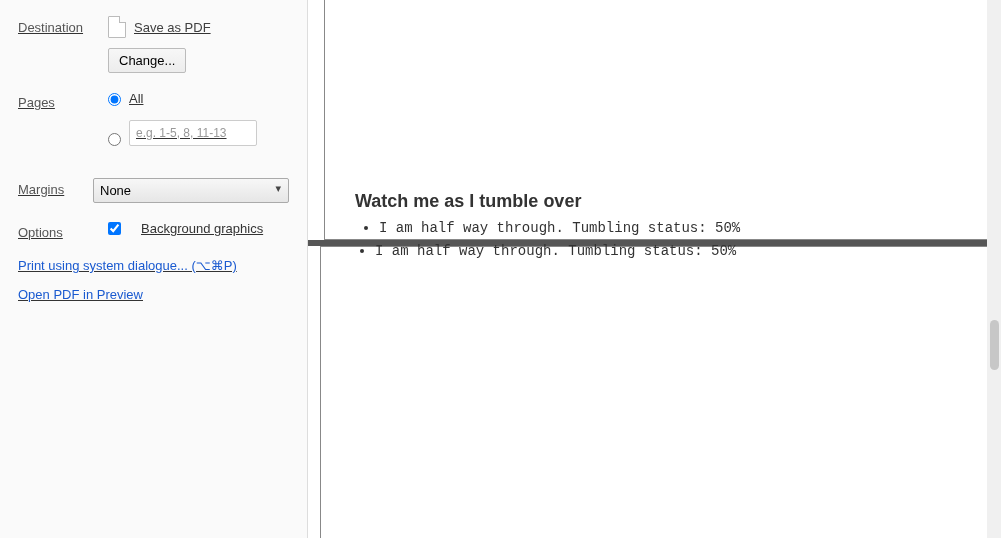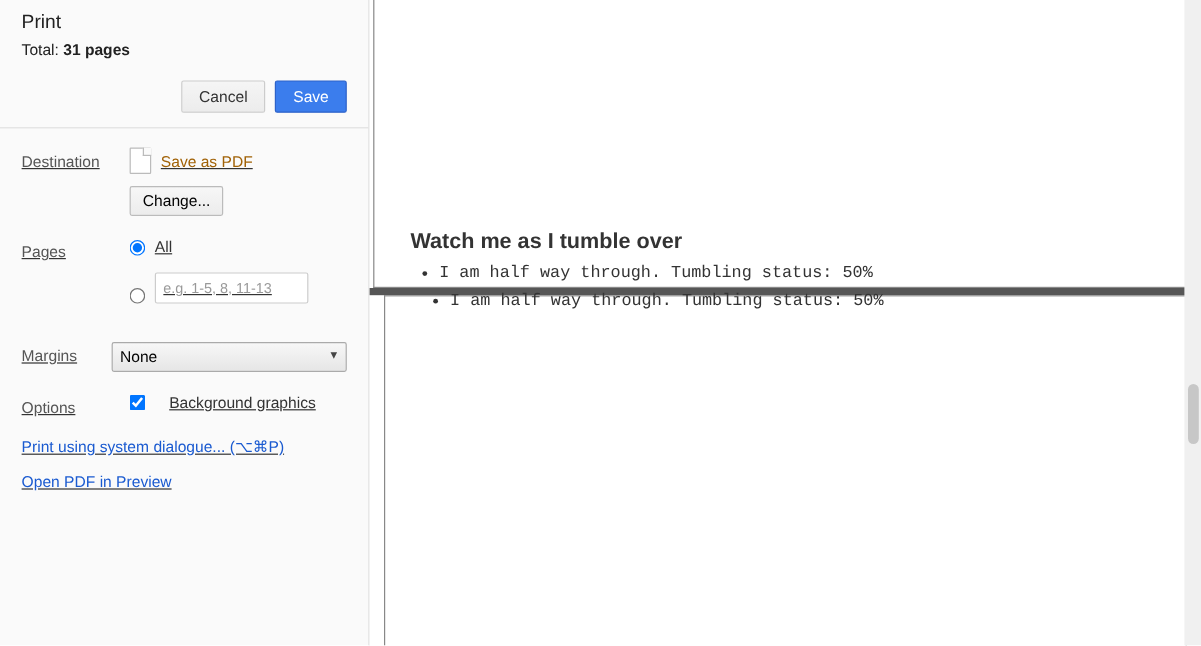--- a/index.html
+++ b/index.html
@@ -79,21 +79,21 @@
       padding-top: 4px;
     }
     .row-content {
       flex: 1;
     }
     .dest-line {
       display: flex;
       align-items: center;
       gap: 8px;
       margin-bottom: 10px;
-      color: #a16207;
+      color: #404040;
     }
     .file-icon {
       width: 18px;
       height: 22px;
       border: 1px solid #bbb;
       border-radius: 1px;
       position: relative;
       background: #fff;
     }
     .file-icon::after {
@@ -177,21 +177,21 @@
       margin-bottom: 14px;
     }
     .preview-area {
       flex: 1;
       position: relative;
       background: #fff;
     }
     .page-bottom {
       position: absolute;
       top: 0;
-      left: 3px;
+      left: 16px;
       right: 12px;
       height: 240px;
       background: #fff;
       border-left: 1px solid #888;
       border-right: 1px solid #888;
       border-bottom: 1px solid #888;
     }
     .page-bottom-content {
       position: absolute;
       bottom: 2px;
@@ -253,30 +253,20 @@
       width: 9px;
       height: 50px;
       background: #c7c7c7;
       border-radius: 5px;
     }
   </style>
 </head>
 <body>
 
 <div class="sidebar">
-  <div class="sidebar-header">
-    <div class="title">Print</div>
-    <div class="total-line">
-      <span>Total: </span><b>31 pages</b>
-    </div>
-    <div class="button-row">
-      <button class="btn btn-cancel">Cancel</button>
-      <button class="btn btn-save">Save</button>
-    </div>
-  </div>
 
   <div class="settings">
     <div class="row">
       <div class="row-label">Destination</div>
       <div class="row-content">
         <div class="dest-line">
           <span class="file-icon"></span>
           <span>Save as PDF</span>
         </div>
         <button class="btn-change">Change...</button>

